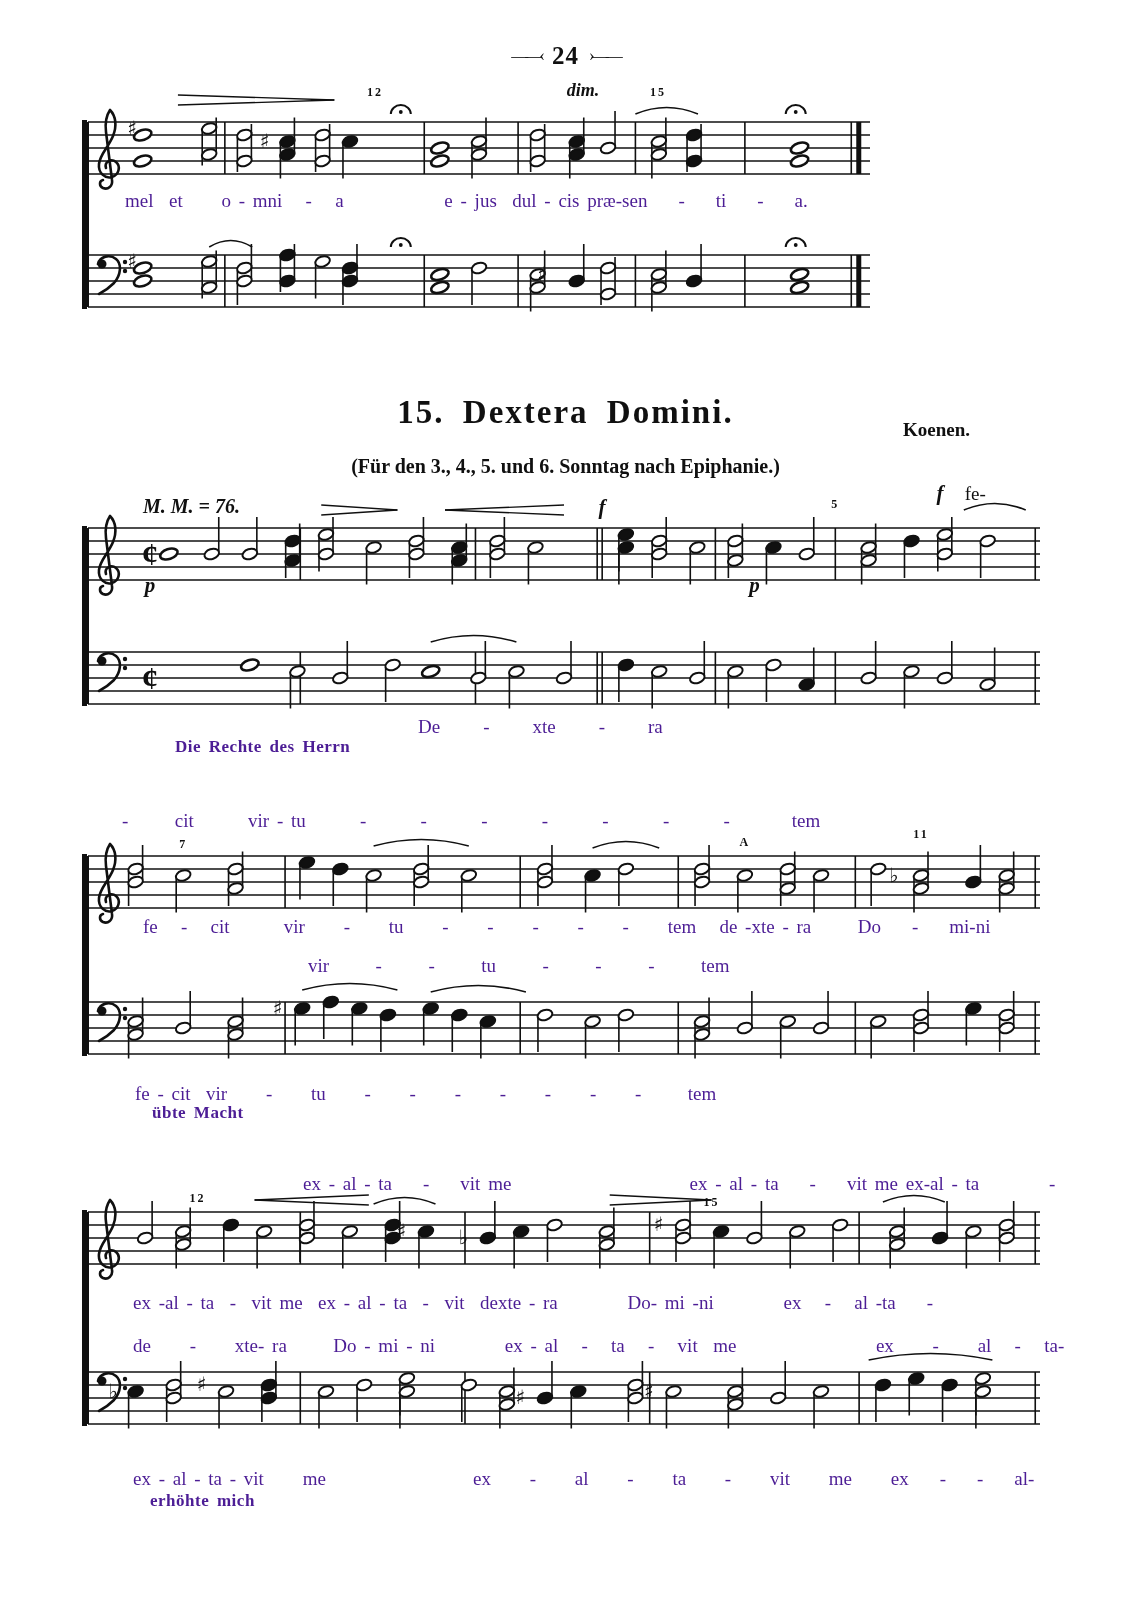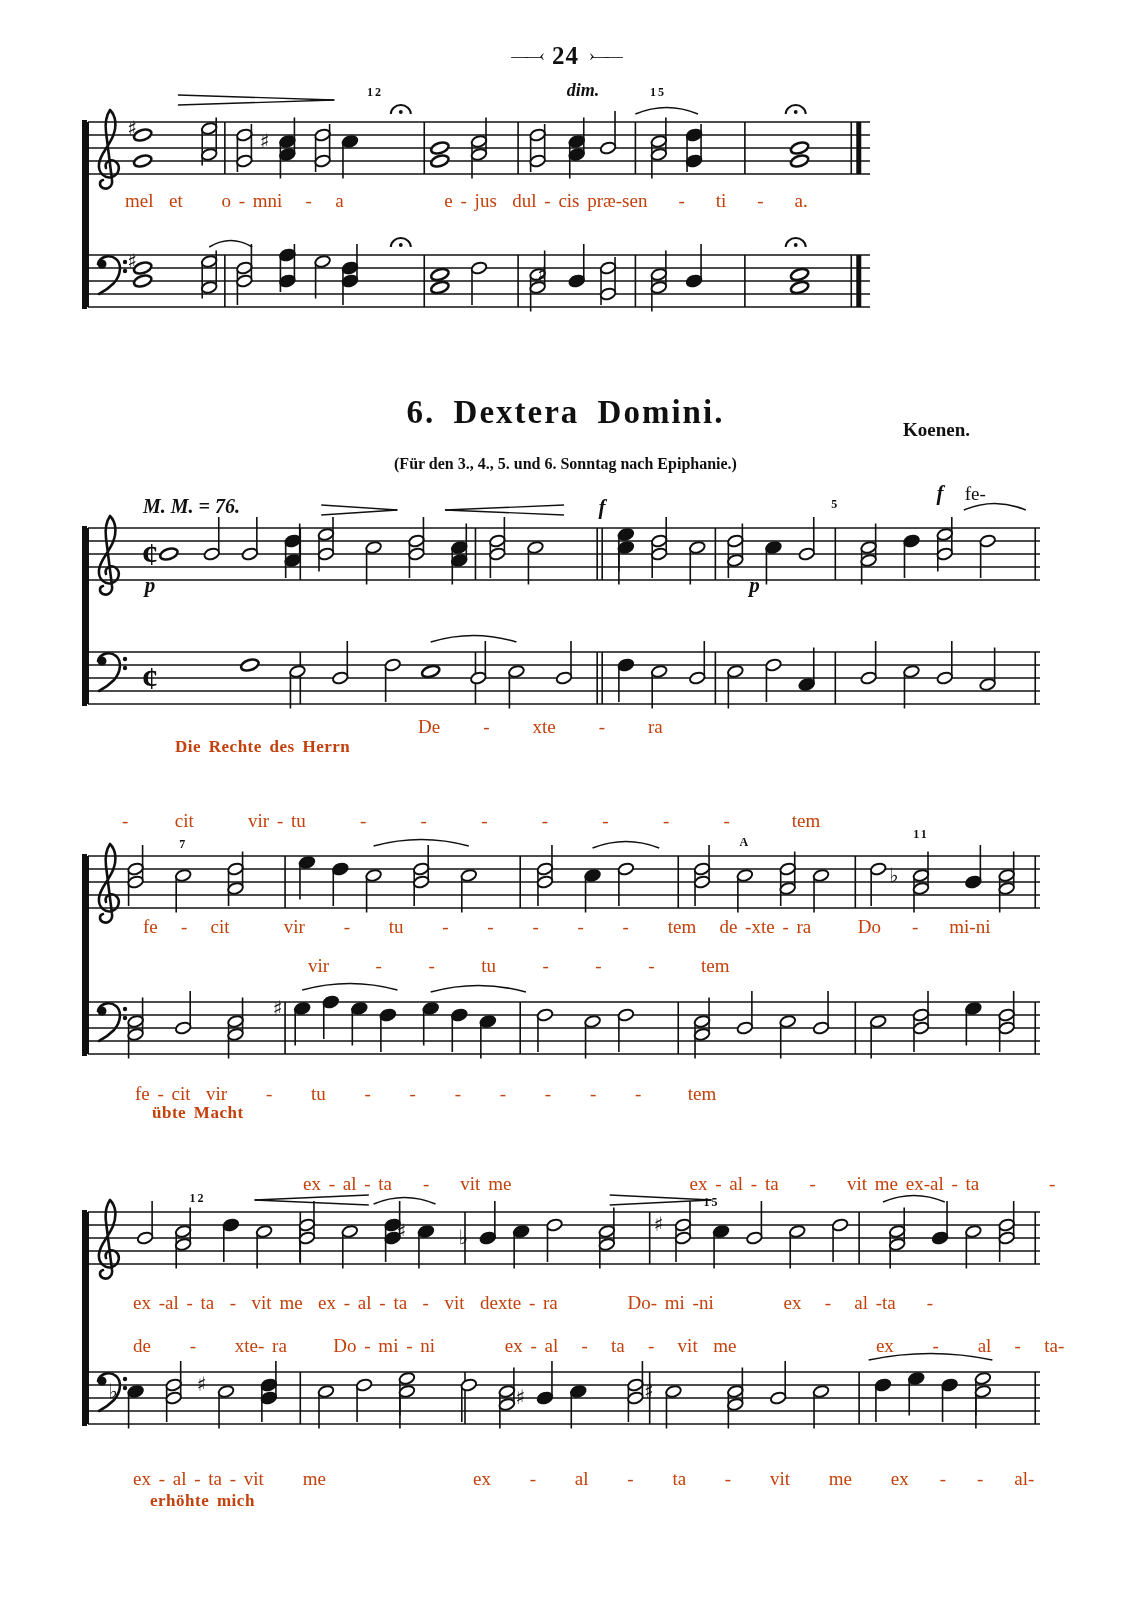--- a/index.html
+++ b/index.html
@@ -1,30 +1,30 @@
 <!DOCTYPE html>
 <html><head>
 <meta charset="utf-8">
 <style>
   html,body{margin:0;padding:0;background:#dedede;}
   .page{position:relative;width:1131px;height:1600px;margin:0 auto;background:#ffffff;
         font-family:"Liberation Serif", serif;color:#101010;overflow:hidden;}
   #score{position:absolute;left:0;top:0;}
-  .l{position:absolute;white-space:pre;font-size:19px;word-spacing:3px;color:#c2410c;}
+  .l{position:absolute;white-space:pre;font-size:19px;word-spacing:3px;color:#4c1d95;}
   .frak{font-weight:bold;font-size:17px;letter-spacing:.5px;}
   .bassword{font-size:19px;word-spacing:6px;}
   .pagenum{position:absolute;top:42px;left:0;width:100%;text-align:center;
            font-weight:bold;font-size:25px;letter-spacing:1px;}
   .pagenum .fl{font-weight:normal;font-size:17px;vertical-align:3px;letter-spacing:-3px;color:#101010;}
   .pagenum .n{padding:0 10px;}
   .title{position:absolute;top:394px;left:0;width:100%;text-align:center;
          font-weight:bold;font-size:33px;letter-spacing:2px;word-spacing:8px;}
   .composer{position:absolute;left:903px;top:419px;font-size:19px;font-weight:bold;}
   .subtitle{position:absolute;top:455px;left:0;width:100%;text-align:center;
-            font-weight:bold;font-size:16px;}
+            font-weight:bold;font-size:20px;}
   .tempo{position:absolute;left:143px;top:495px;font-style:italic;font-weight:bold;font-size:20px;}
   
   text{fill:#101010;}
   text.acc{font:20px "DejaVu Serif", serif;}
   text.time{font:bold 32px "Liberation Serif", serif;}
   text.dyn{font:italic bold 21px "Liberation Serif", serif;}
   text.num{font:bold 12px "Liberation Serif", serif;letter-spacing:2px;}
   text.it{font:italic bold 18px "Liberation Serif", serif;}
   text.lyr{font:19px "Liberation Serif", serif;}
 </style>
@@ -656,21 +656,21 @@
       <rect x="82" y="854" width="5" height="202" fill="#101010"></rect>
       <line x1="88" y1="856" x2="88" y2="1054" stroke="#101010" stroke-width="2"></line>
       <rect x="82" y="1210" width="5" height="216" fill="#101010"></rect>
       <line x1="88" y1="1212" x2="88" y2="1424" stroke="#101010" stroke-width="2"></line>
     </svg>
 
   <div class="pagenum"><span class="fl">——‹</span><span class="n">24</span><span class="fl">›——</span></div>
 
   <div class="l" style="left:125px;top:190px;">mel  et     o - mni   -   a             e - jus  dul - cis præ-sen    -    ti    -    a.</div>
 
-  <div class="title">6. Dextera Domini.</div>
+  <div class="title">15. Dextera Domini.</div>
   <div class="composer">Koenen.</div>
   <div class="subtitle">(Für den 3., 4., 5. und 6. Sonntag nach Epiphanie.)</div>
   <div class="tempo">M. M. = 76.</div>
 
   <div class="l bassword" style="left:418px;top:716px;">De    -    xte    -    ra</div>
   <div class="l frak" style="left:175px;top:737px;">Die Rechte des Herrn</div>
 
   <div class="l" style="left:122px;top:810px;">-      cit       vir - tu       -       -       -       -       -       -       -        tem</div>
   <div class="l" style="left:143px;top:916px;">fe   -   cit       vir     -     tu     -     -     -     -     -     tem   de -xte - ra      Do    -    mi-ni</div>
   <div class="l" style="left:308px;top:955px;">vir      -      -      tu      -      -      -      tem</div>

